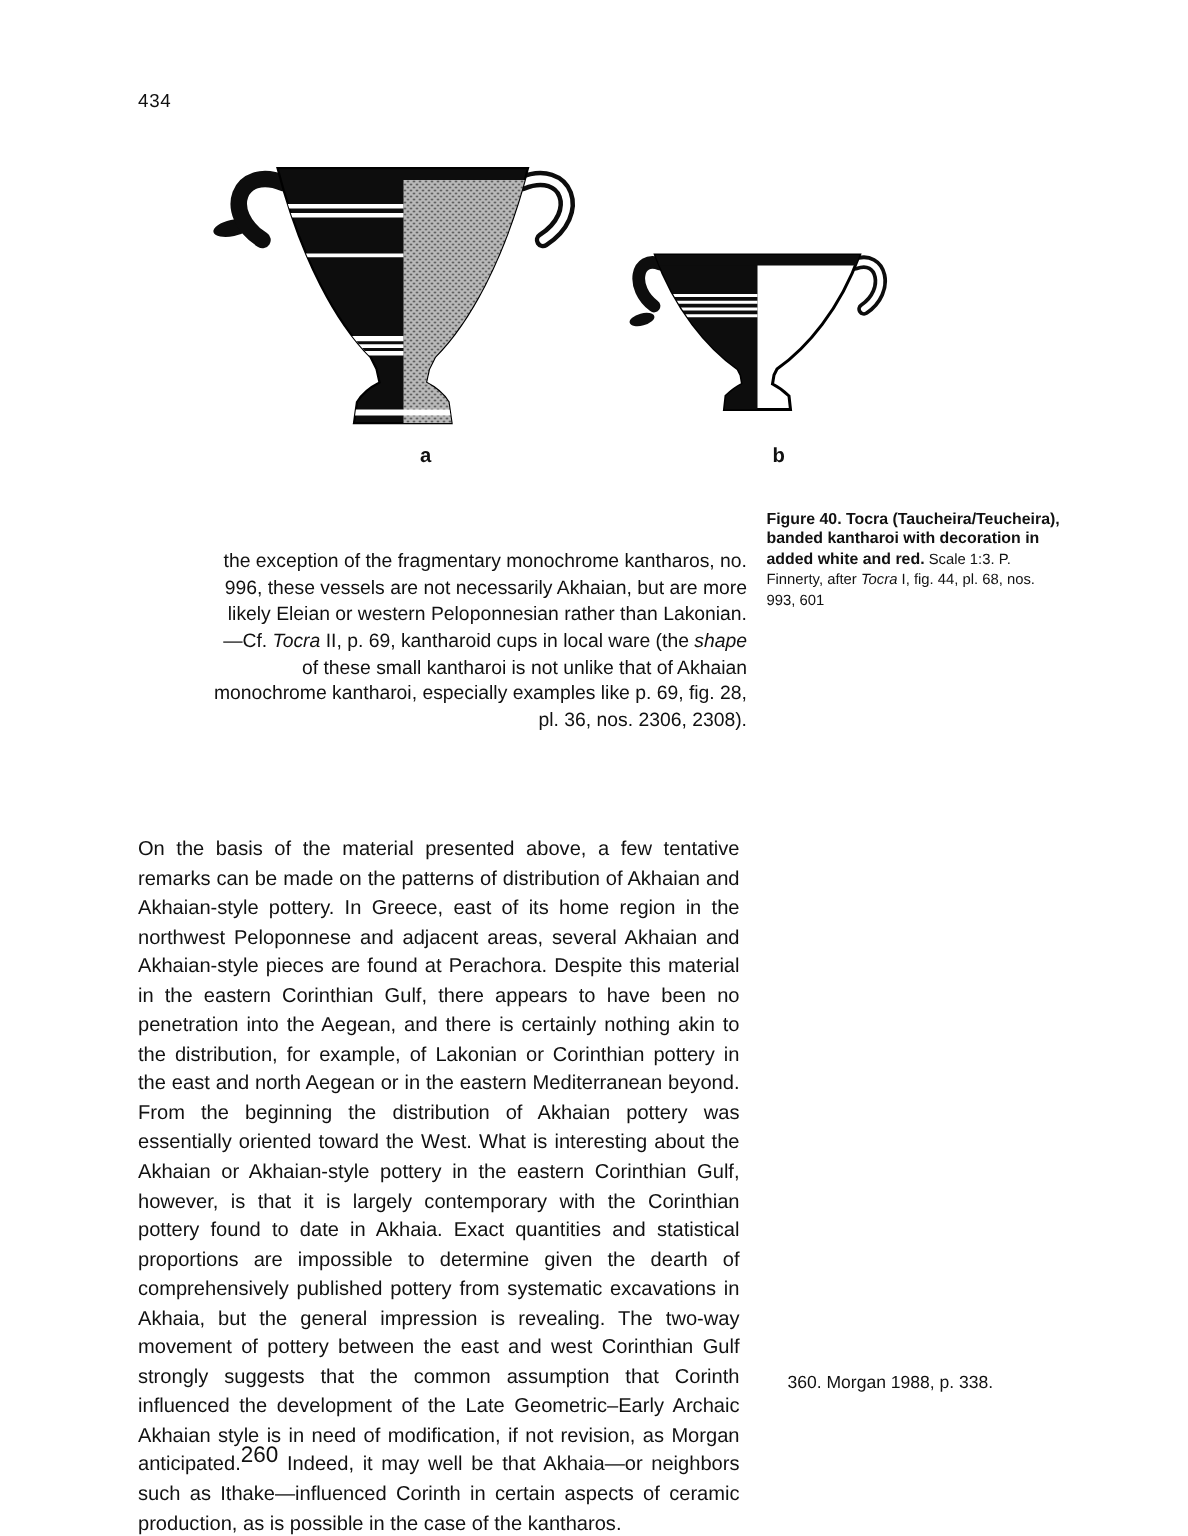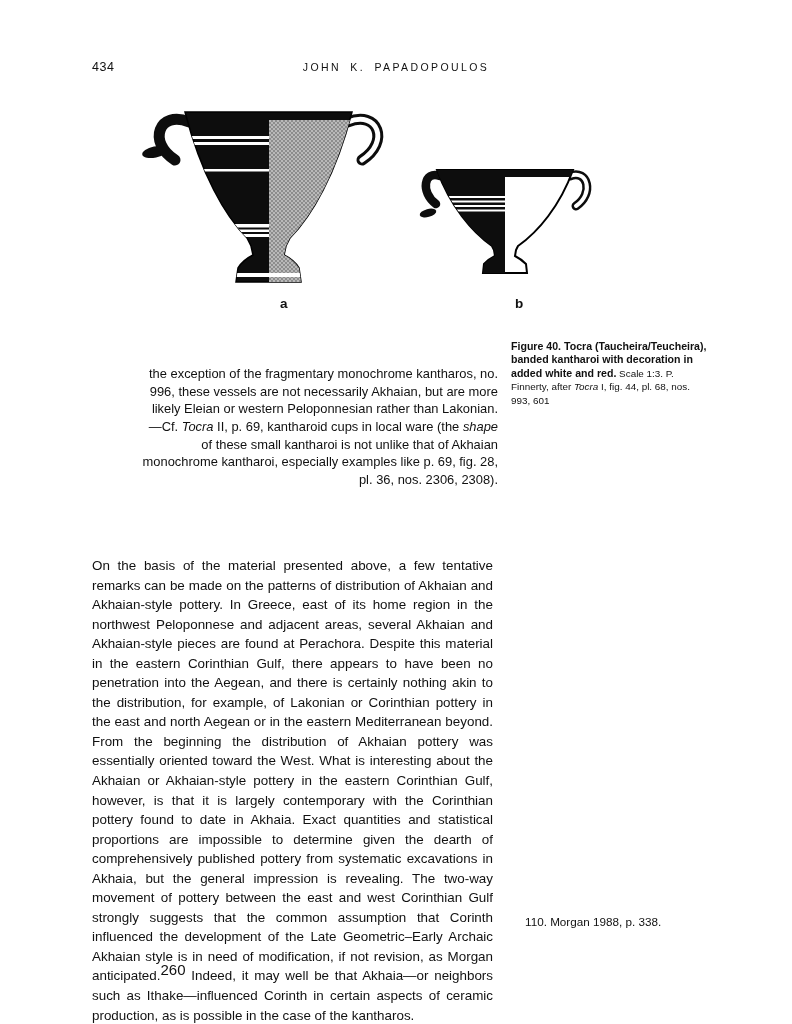--- a/index.html
+++ b/index.html
@@ -64,21 +64,20 @@
     position:absolute;left:525px;top:915px;
     font-size:11.7px;
   }
 </style>
 </head>
 <body>
 
 <div class="page">
 
   <span class="page-num">434</span>
-  <span class="running-head">JOHN K. PAPADOPOULOS</span>
 
   <svg class="vase-a" width="255" height="205" viewBox="0 0 255 205" aria-hidden="true">
     <defs>
       <clipPath id="clipA">
         <path d="M50,16 L217,16 C201,78 177,120 155,142 L151,150 L149,159 C155,162 161,167 164,172 L166,186 L101,186 L103,172 C106,167 112,162 118,159 L116,150 L112,142 C90,120 66,78 50,16 Z"></path>
       </clipPath>
       <pattern id="stippleA" width="4" height="4" patternUnits="userSpaceOnUse">
         <rect width="4" height="4" fill="#b9b9b9"></rect>
         <circle cx="1" cy="1" r="0.65" fill="#3a3a3a"></circle>
         <circle cx="3" cy="3" r="0.65" fill="#3a3a3a"></circle>
@@ -133,15 +132,15 @@
   <span class="fig-label a">a</span>
   <span class="fig-label b">b</span>
 
   <p class="caption"><span class="cap-bold">Figure 40. Tocra (Taucheira/Teucheira), banded kantharoi with decoration in added white and red.</span><span class="cap-plain"> Scale 1:3. P. Finnerty, after </span><span class="cap-italic">Tocra</span><span class="cap-plain"> I, fig. 44, pl. 68, nos. 993, 601</span></p>
 
   <p class="note-block"><span>the exception of the fragmentary monochrome kantharos, no. 996, these vessels are not necessarily Akhaian, but are more likely Eleian or western Peloponnesian rather than Lakonian. —Cf. </span><span class="it">Tocra</span><span> II, p. 69, kantharoid cups in local ware (the </span><span class="it">shape</span><span> of these small kantharoi is not unlike that of Akhaian monochrome kantharoi, especially examples like p. 69, fig. 28, pl. 36, nos. 2306, 2308).</span></p>
 
 
   <p class="body-text"><span>On the basis of the material presented above, a few tentative remarks can be made on the patterns of distribution of Akhaian and Akhaian-style pottery. In Greece, east of its home region in the northwest Peloponnese and adjacent areas, several Akhaian and Akhaian-style pieces are found at Perachora. Despite this material in the eastern Corinthian Gulf, there appears to have been no penetration into the Aegean, and there is certainly nothing akin to the distribution, for example, of Lakonian or Corinthian pottery in the east and north Aegean or in the eastern Mediterranean beyond. From the beginning the distribution of Akhaian pottery was essentially oriented toward the West. What is interesting about the Akhaian or Akhaian-style pottery in the eastern Corinthian Gulf, however, is that it is largely contemporary with the Corinthian pottery found to date in Akhaia. Exact quantities and statistical proportions are impossible to determine given the dearth of comprehensively published pottery from systematic excavations in Akhaia, but the general impression is revealing. The two-way movement of pottery between the east and west Corinthian Gulf strongly suggests that the common assumption that Corinth influenced the development of the Late Geometric–Early Archaic Akhaian style is in need of modification, if not revision, as Morgan anticipated.</span><sup>260</sup><span> Indeed, it may well be that Akhaia—or neighbors such as Ithake—influenced Corinth in certain aspects of ceramic production, as is possible in the case of the kantharos.</span></p>
 
-  <div class="footnote">110. Morgan 1988, p. 338.</div>
+  <div class="footnote">360. Morgan 1988, p. 338.</div>
 
 </div>
 
 </body></html>

